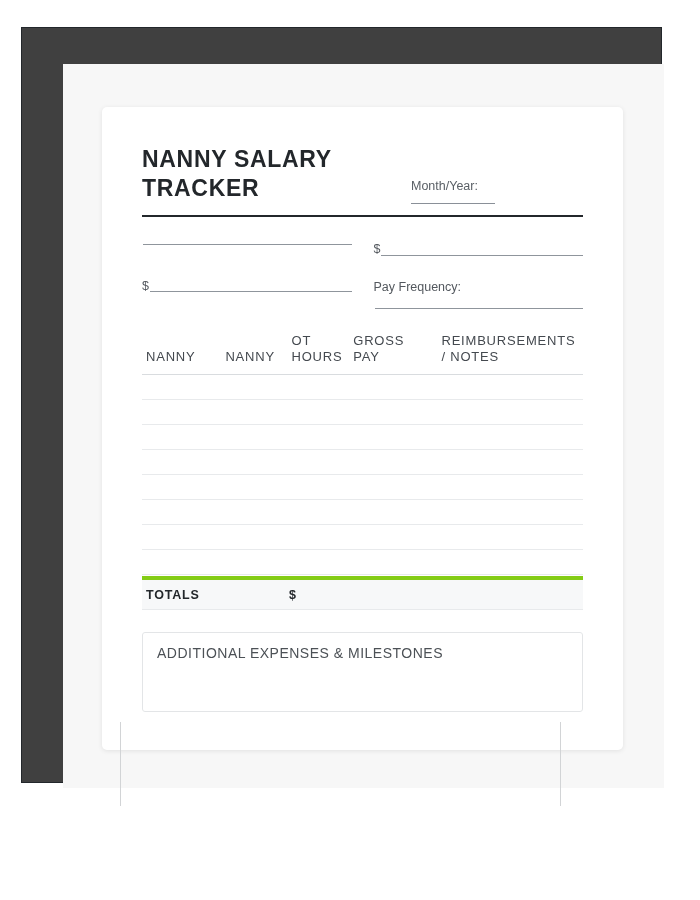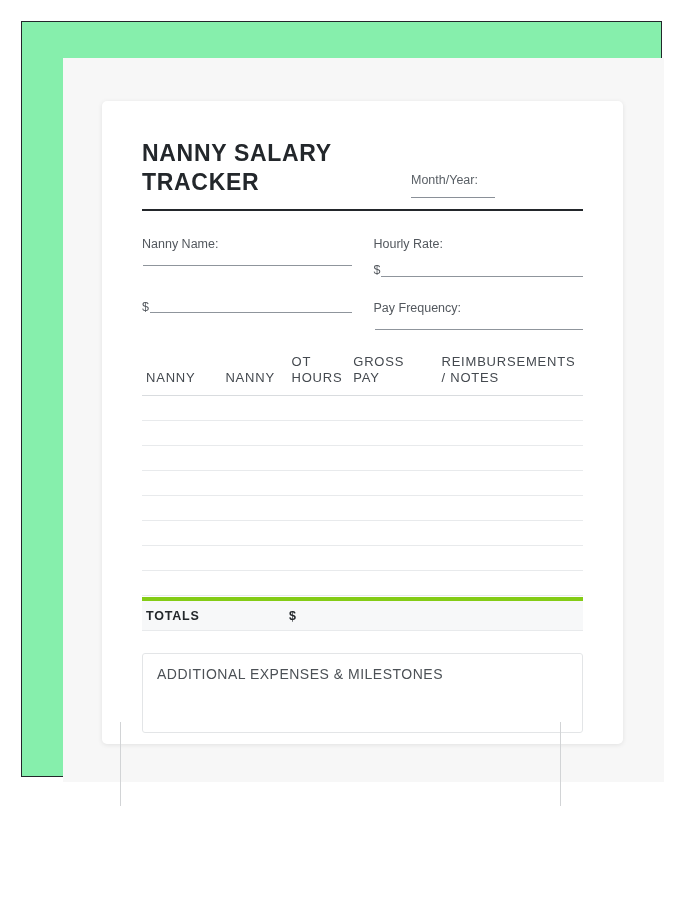--- a/index.html
+++ b/index.html
@@ -12,26 +12,26 @@
     height: 900px;
     position: relative;
     font-family: "Liberation Sans", sans-serif;
     overflow: hidden;
   }
 
   
   .viewport-frame {
     position: absolute;
     left: 21px;
-    top: 21px;
+    top: 27px;
     width: 641px;
     height: 756px;
     border: 1.5px solid #23272b;
     box-sizing: border-box;
-    background: #86efac;
+    background: #404040;
   }
 
   
   .page-backdrop {
     position: absolute;
     left: 41px;
     top: 36px;
     width: 601px;
     height: 724px;
     background: #f7f7f7;
@@ -230,28 +230,26 @@
           <div class="month-label">Month/Year:</div>
           <div class="month-rule"></div>
         </div>
       </div>
       <div class="title-underline"></div>
 
       <div class="fields">
 
         <div class="field-row">
           <div class="field">
-            <div class="field-label">Nanny Name:</div>
             <div class="field-line-wrap">
               <span class="currency"></span>
               <span class="field-line"></span>
             </div>
           </div>
           <div class="field">
-            <div class="field-label">Hourly Rate:</div>
             <div class="field-line-wrap">
               <span class="currency">$</span>
               <span class="field-line"></span>
             </div>
           </div>
         </div>
 
         <div class="field-row">
           <div class="field">
             <div class="field-line-wrap">

